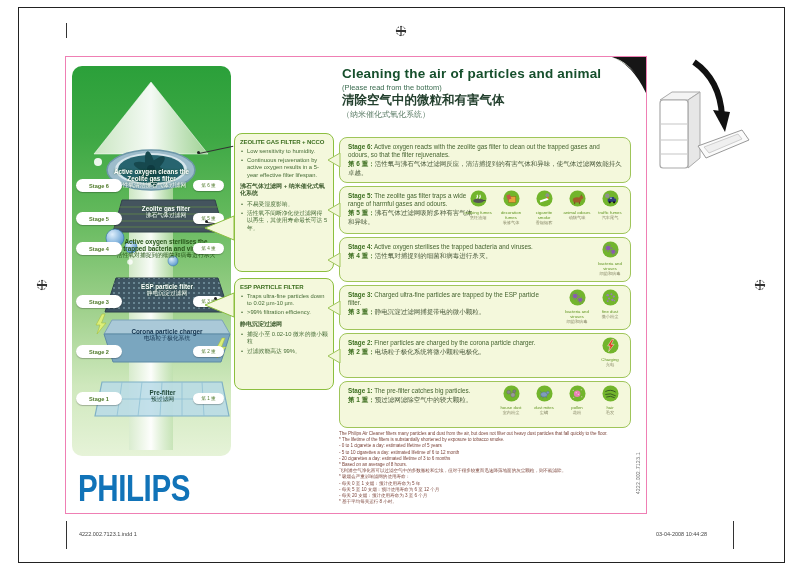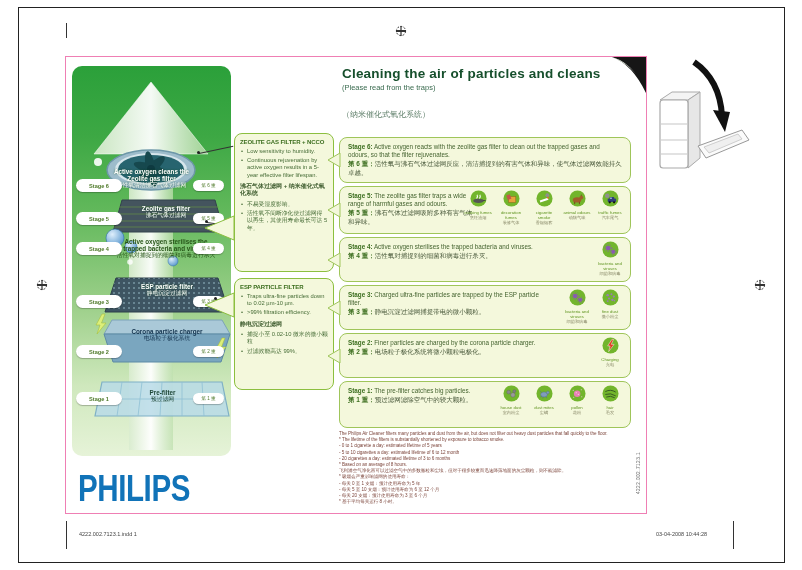--- a/index.html
+++ b/index.html
@@ -263,22 +263,23 @@
 
   <div class="abs callout" style="top:278px;height:112px;">
     <div class="ctitle">ESP PARTICLE FILTER</div>
     <div class="bullet">Traps ultra-fine particles down to 0.02 µm-10 µm.</div>
     <div class="bullet">&gt;99% filtration efficiency.</div>
     <div class="czh-head">静电沉淀过滤网</div>
     <div class="bullet">捕捉小至 0.02-10 微米的微小颗粒</div>
     <div class="bullet">过滤效能高达 99%。</div>
   </div>
 
-  <div class="abs title-en">Cleaning the air of particles and cleans</div>
-  <div class="abs read-en">(Please read from the traps)</div>
+  <div class="abs title-en">Cleaning the air of particles and animal</div>
+  <div class="abs read-en">(Please read from the bottom)</div>
+  <div class="abs title-zh">清除空气中的微粒和有害气体</div>
   <div class="abs read-zh">（纳米催化式氧化系统）</div>
 
   <div class="abs sbox" style="top:137px;height:46px;">
     <div class="tail"><svg width="14" height="16">
           <polygon points="13,1 13,15 1,8" fill="#f4f8dc" stroke="#9fc55a" stroke-width="1"></polygon>
         </svg></div>
     <div class="sbox-text" style="width:274px;">
       <div class="line-en"><span class="lb">Stage 6:</span> <span>Active oxygen reacts with the zeolite gas filter to clean out the trapped gases and odours, so that the filter rejuvenates.</span></div>
       <div class="line-zh"><span class="lb">第 6 重：</span><span>活性氧与沸石气体过滤网反应，清洁捕捉到的有害气体和异味，使气体过滤网效能持久卓越。</span></div>
     </div>

